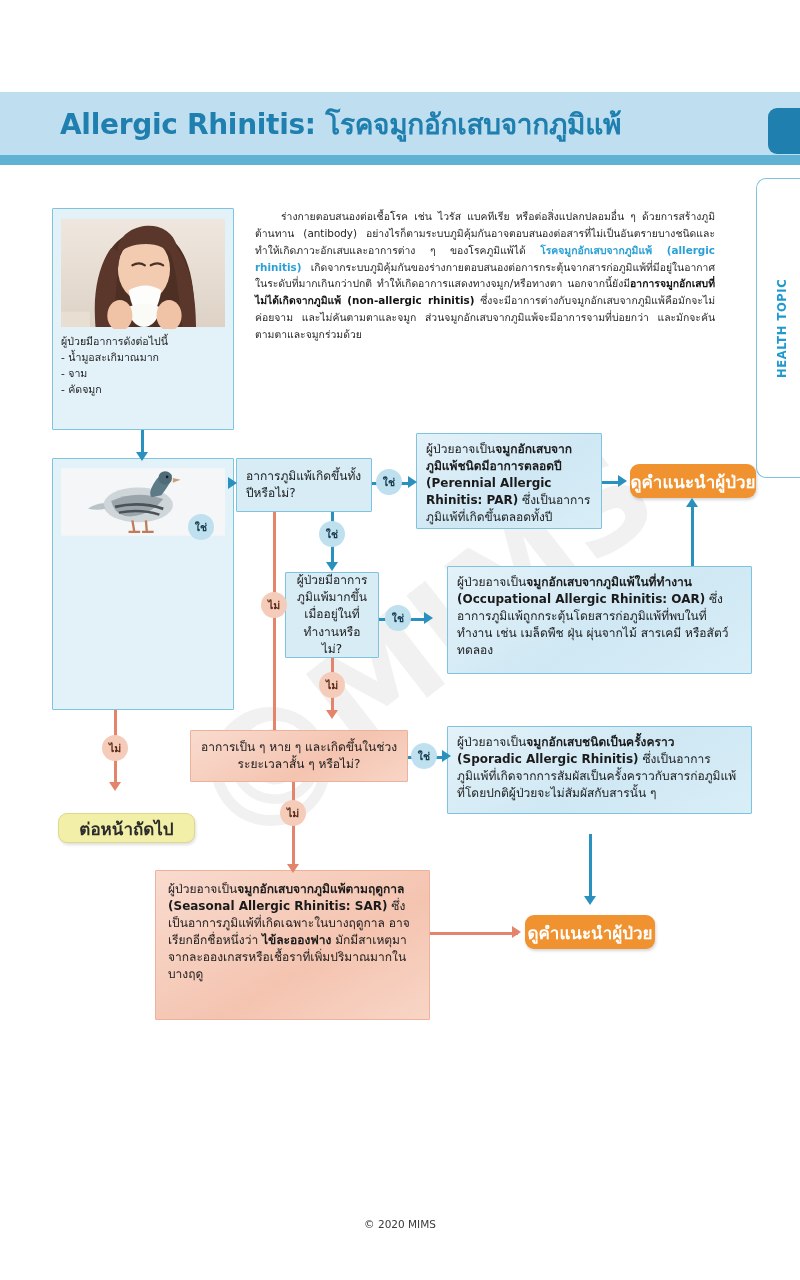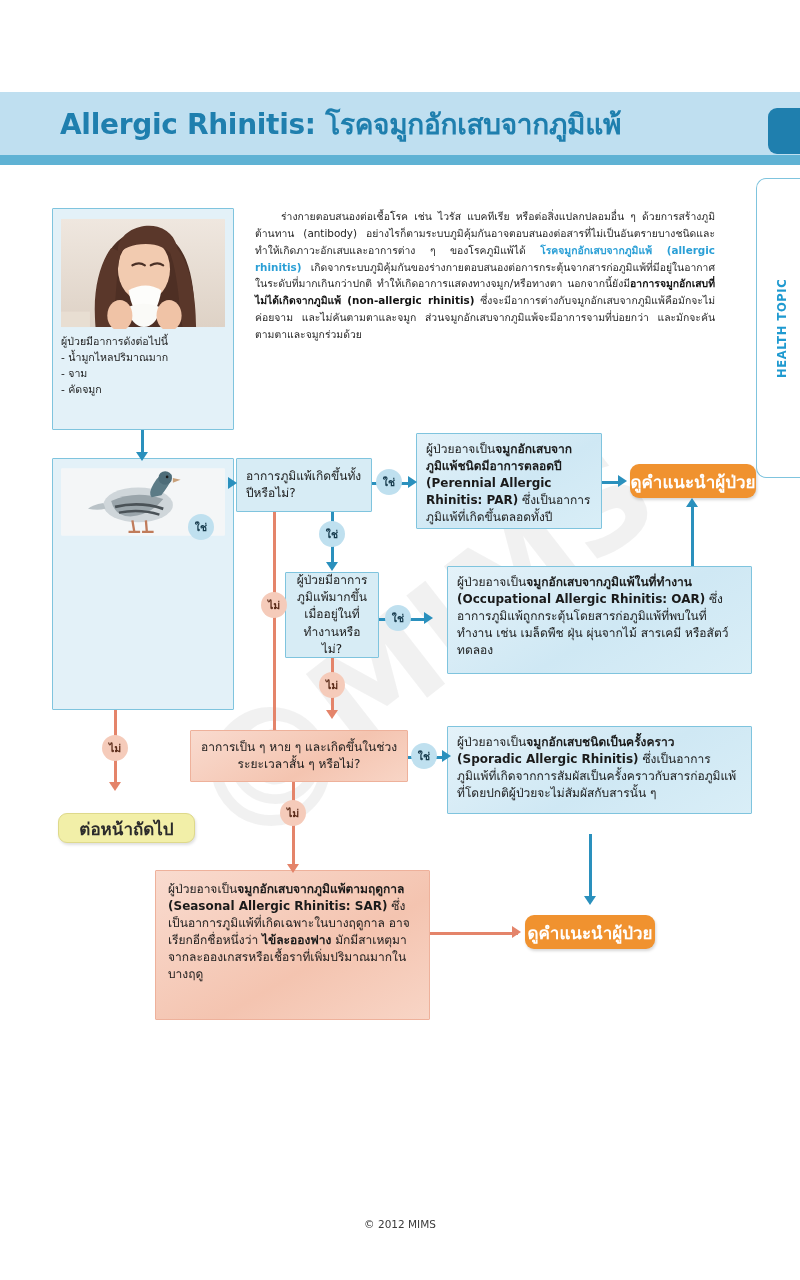--- a/index.html
+++ b/index.html
@@ -183,21 +183,21 @@
       <path d="M93 48 q7 -4 13 0" stroke="#4a3026" stroke-width="2.2" fill="none" stroke-linecap="round"></path>
       <path d="M70 74 q18 -10 34 0 q-4 26 -17 28 q-13 -2 -17 -28 Z" fill="#fdfdfb"></path>
       <path d="M68 92 q18 -8 36 0 q-6 20 -18 20 q-12 0 -18 -20 Z" fill="#fafaf7"></path>
       <ellipse cx="61" cy="100" rx="13" ry="16" fill="#f0c3a6"></ellipse>
       <ellipse cx="112" cy="100" rx="13" ry="16" fill="#f0c3a6"></ellipse>
       <rect x="0" y="96" width="30" height="16" fill="#e8ded2"></rect>
     </svg>
   </div>
   <div class="card-text">
     <div>ผู้ป่วยมีอาการดังต่อไปนี้</div>
-    <div>- น้ำมูกไหลปริมาณมาก</div>
+    <div>- น้ำมูอสะเกิมาณมาก</div>
     <div>- จาม</div>
     <div>- คัดจมูก</div>
   </div>
 </div>
 
 <div class="line lv-blue" style="left:141px; top:430px; height:28px;"></div>
 <div class="arr arr-d-blue" style="left:136px; top:452px;"></div>
 
 <div class="photo-card" style="left:52px; top:458px; width:182px; height:252px;">
   <div class="photo" style="height:70px;">
@@ -302,13 +302,13 @@
 
 <div class="node pink-node fade" style="left:155px; top:870px; width:275px; height:150px; padding:10px 12px;">
   <span>ผู้ป่วยอาจเป็น</span><span class="b">จมูกอักเสบจากภูมิแพ้ตามฤดูกาล (Seasonal Allergic Rhinitis: SAR)</span><span> ซึ่งเป็นอาการภูมิแพ้ที่เกิดเฉพาะในบางฤดูกาล อาจเรียกอีกชื่อหนึ่งว่า </span><span class="b">ไข้ละอองฟาง</span><span> มักมีสาเหตุมาจากละอองเกสรหรือเชื้อราที่เพิ่มปริมาณมากในบางฤดู</span>
 </div>
 
 <div class="line lh-pink" style="left:430px; top:932px; width:88px;"></div>
 <div class="arr arr-r-pink" style="left:512px; top:926px;"></div>
 
 <div class="pill pill-orange" style="left:525px; top:915px; width:130px; height:34px;">ดูคำแนะนำผู้ป่วย</div>
 
-<div id="footer">© 2012 MIMS</div>
+<div id="footer">© 2020 MIMS</div>
 
 </body></html>

